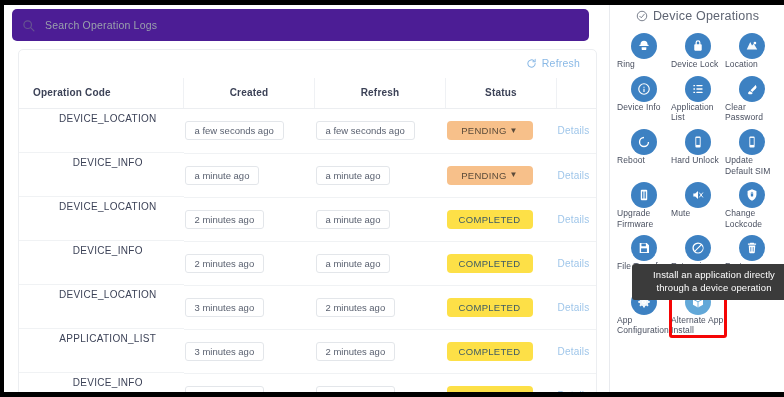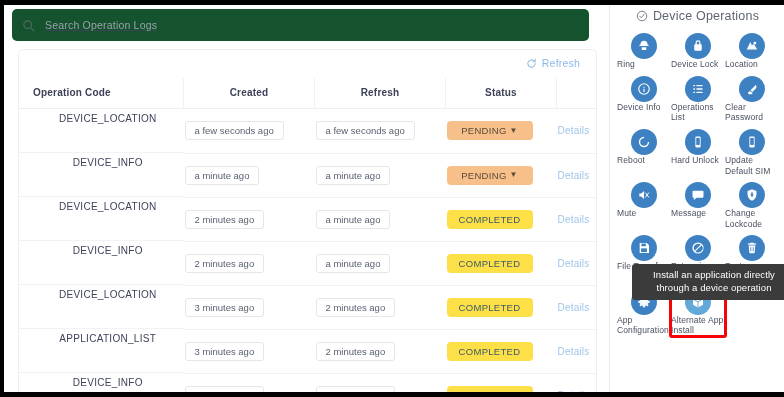--- a/index.html
+++ b/index.html
@@ -16,21 +16,21 @@
   .letterbox.bottom{bottom:0;height:5px;}
   .edge-left{position:absolute;left:0;top:0;width:4px;height:397px;background:#000;z-index:60;}
 
   .page{position:absolute;left:0;top:5px;width:784px;height:387px;background:#fff;}
 
   
   .left{position:absolute;left:4px;top:0;width:605px;height:387px;background:#fff;overflow:hidden;}
 
   .search-bar{
     position:absolute;left:8px;top:4px;width:577px;height:32px;
-    background:#14532d;border-radius:5px;display:flex;align-items:center;text-decoration:underline;
+    background:#4c1d95;border-radius:5px;display:flex;align-items:center;
   }
   .search-icon{width:13px;height:13px;margin-left:10px;margin-right:8px;flex:none;opacity:.55;}
   .search-input{
     border:0;outline:0;background:transparent;font-family:"Liberation Sans",sans-serif;
     font-size:10.5px;color:#9aa1ac;width:400px;letter-spacing:.2px;
   }
   .search-input::placeholder{color:#9aa1ac;}
 
   .card{
     position:absolute;left:14px;top:44px;width:577px;height:345px;
@@ -273,21 +273,21 @@
           <div class="op-ic">
             <svg viewBox="0 0 24 24">
               <rect x="4" y="5" width="3" height="2.4" rx=".6"></rect>
               <rect x="9" y="5" width="11" height="2.4" rx="1.2"></rect>
               <rect x="4" y="10.8" width="3" height="2.4" rx=".6"></rect>
               <rect x="9" y="10.8" width="11" height="2.4" rx="1.2"></rect>
               <rect x="4" y="16.6" width="3" height="2.4" rx=".6"></rect>
               <rect x="9" y="16.6" width="11" height="2.4" rx="1.2"></rect>
             </svg>
           </div>
-          <div class="op-lb">Operations List</div>
+          <div class="op-lb">Application List</div>
         </div>
         <div class="op">
           <div class="op-ic">
             <svg viewBox="0 0 24 24">
               <path d="M18.8 4.6 9.4 14l3.2 3.2 6.2-6.2a3.2 3.2 0 0 0 0-4.5zM8 15.4 5.6 17.8c-.6.6-.6 1.6 0 2.2l1 1h4.8l2-2z"></path>
             </svg>
           </div>
           <div class="op-lb">Clear Password</div>
         </div>
         <div class="op">
@@ -312,33 +312,36 @@
             <svg viewBox="0 0 24 24">
               <rect x="7.5" y="2.5" width="9" height="19" rx="1.8"></rect>
               <rect x="9" y="5" width="6" height="12" fill="#3d81c2"></rect>
             </svg>
           </div>
           <div class="op-lb">Update Default SIM</div>
         </div>
         <div class="op">
           <div class="op-ic">
             <svg viewBox="0 0 24 24">
+              <rect x="6.5" y="3" width="11" height="18" rx="1.6"></rect>
+              <rect x="8.6" y="6" width="1.5" height="12" fill="#3d81c2"></rect>
+              <rect x="11.3" y="6" width="1.5" height="12" fill="#3d81c2"></rect>
+              <rect x="14" y="6" width="1.5" height="12" fill="#3d81c2"></rect>
+            </svg>
+          </div>
+          <div class="op-lb">Upgrade Firmware</div>
+        </div>
+        <div class="op">
+          <div class="op-ic">
+            <svg viewBox="0 0 24 24">
               <path d="M4 9.5v5h3.2L12 18.8V5.2L7.2 9.5z"></path>
               <path d="M14.6 8.4l5.4 7.2M20 8.4l-5.4 7.2" stroke="#fff" stroke-width="1.6" fill="none" stroke-linecap="round"></path>
             </svg>
           </div>
           <div class="op-lb">Mute</div>
-        </div>
-        <div class="op">
-          <div class="op-ic">
-            <svg viewBox="0 0 24 24">
-              <path d="M4 4.6h16a1.4 1.4 0 0 1 1.4 1.4v9.2a1.4 1.4 0 0 1-1.4 1.4H9.6L5 20.4V16.6H4a1.4 1.4 0 0 1-1.4-1.4V6A1.4 1.4 0 0 1 4 4.6z"></path>
-            </svg>
-          </div>
-          <div class="op-lb">Message</div>
         </div>
         <div class="op">
           <div class="op-ic">
             <svg viewBox="0 0 24 24">
               <path d="M12 2.2 4.4 5.3v6c0 4.6 3.2 8.9 7.6 10.5 4.4-1.6 7.6-5.9 7.6-10.5v-6z"></path>
               <rect x="10" y="9.6" width="4" height="4.8" rx=".8" fill="#3d81c2"></rect>
               <path d="M10.6 9.8V8.6a1.4 1.4 0 0 1 2.8 0v1.2" fill="none" stroke="#3d81c2" stroke-width="1.1"></path>
             </svg>
           </div>
           <div class="op-lb">Change Lockcode</div>

